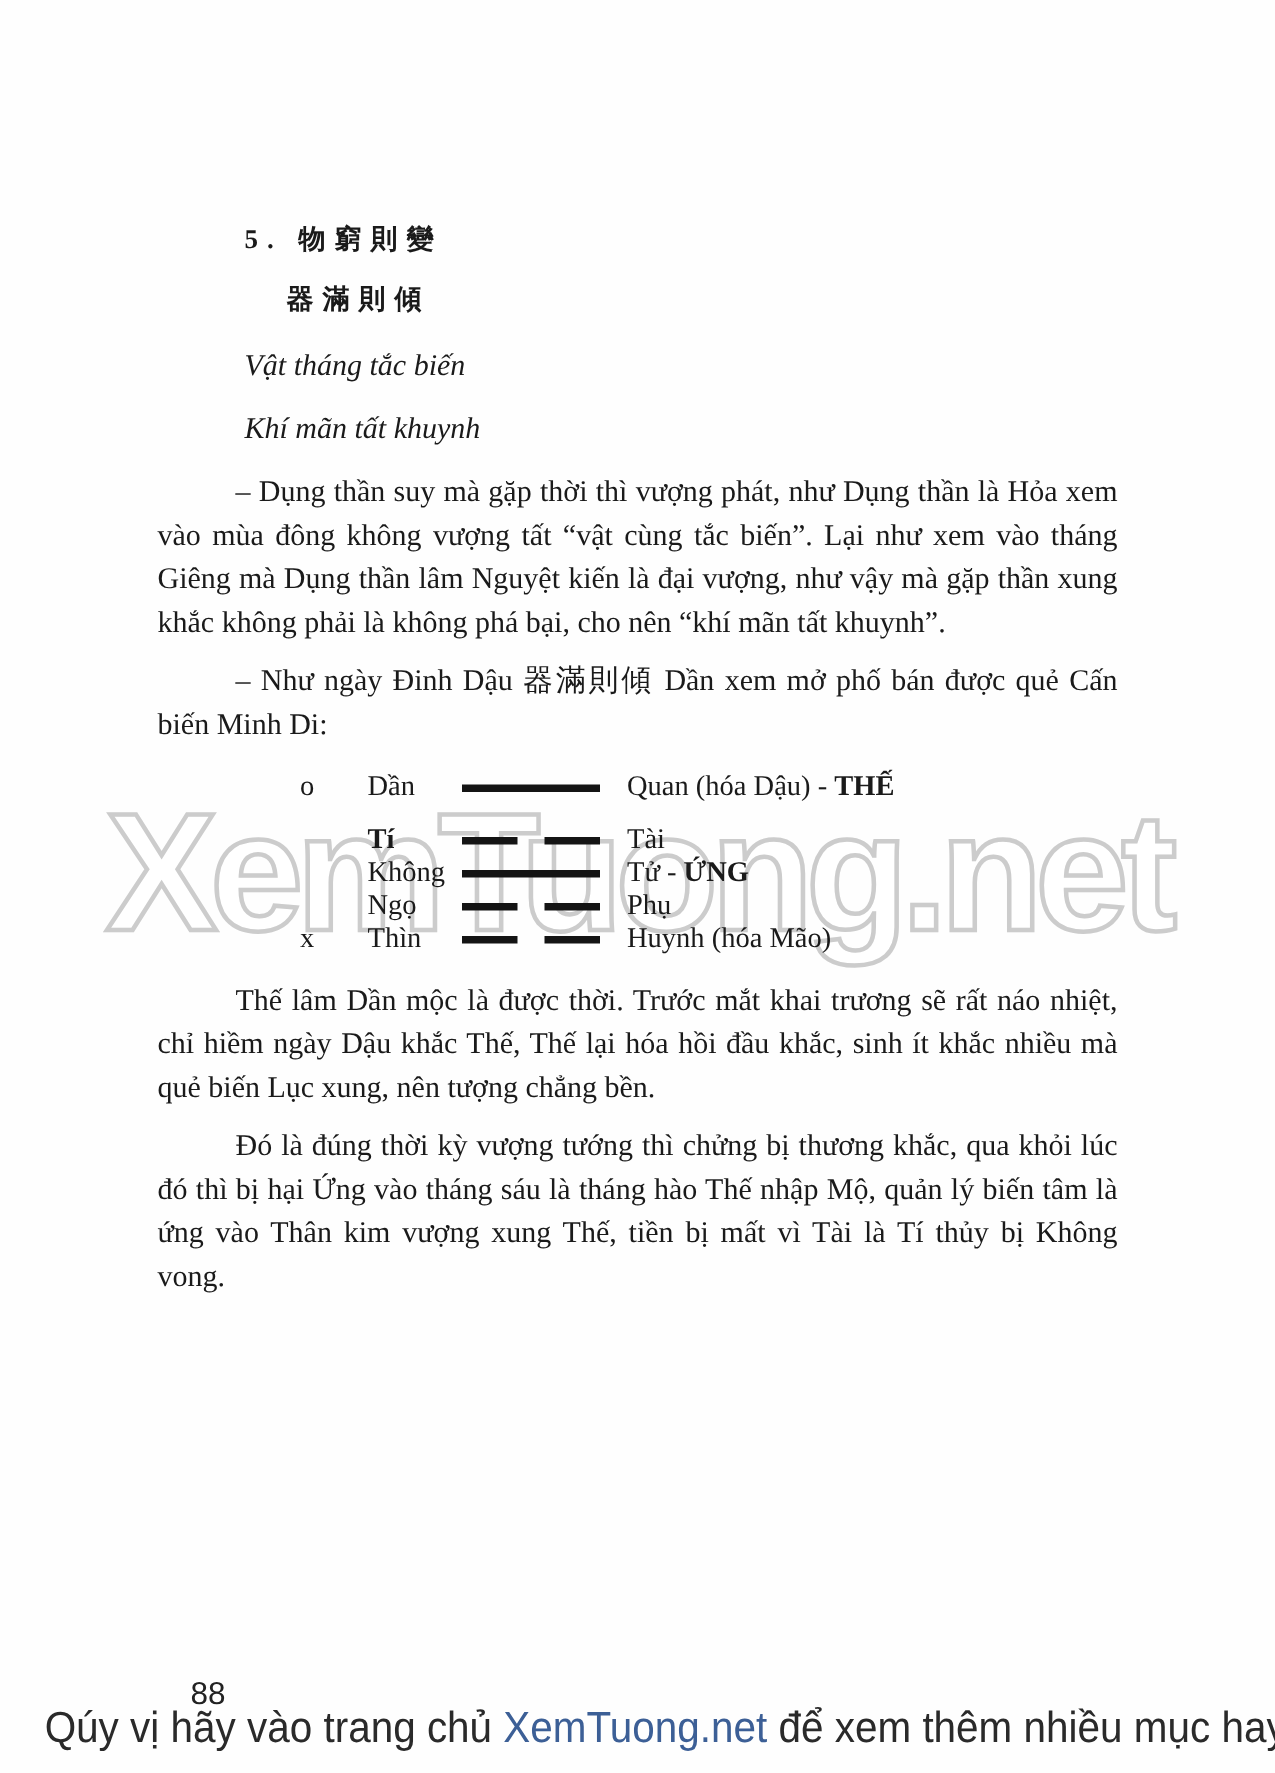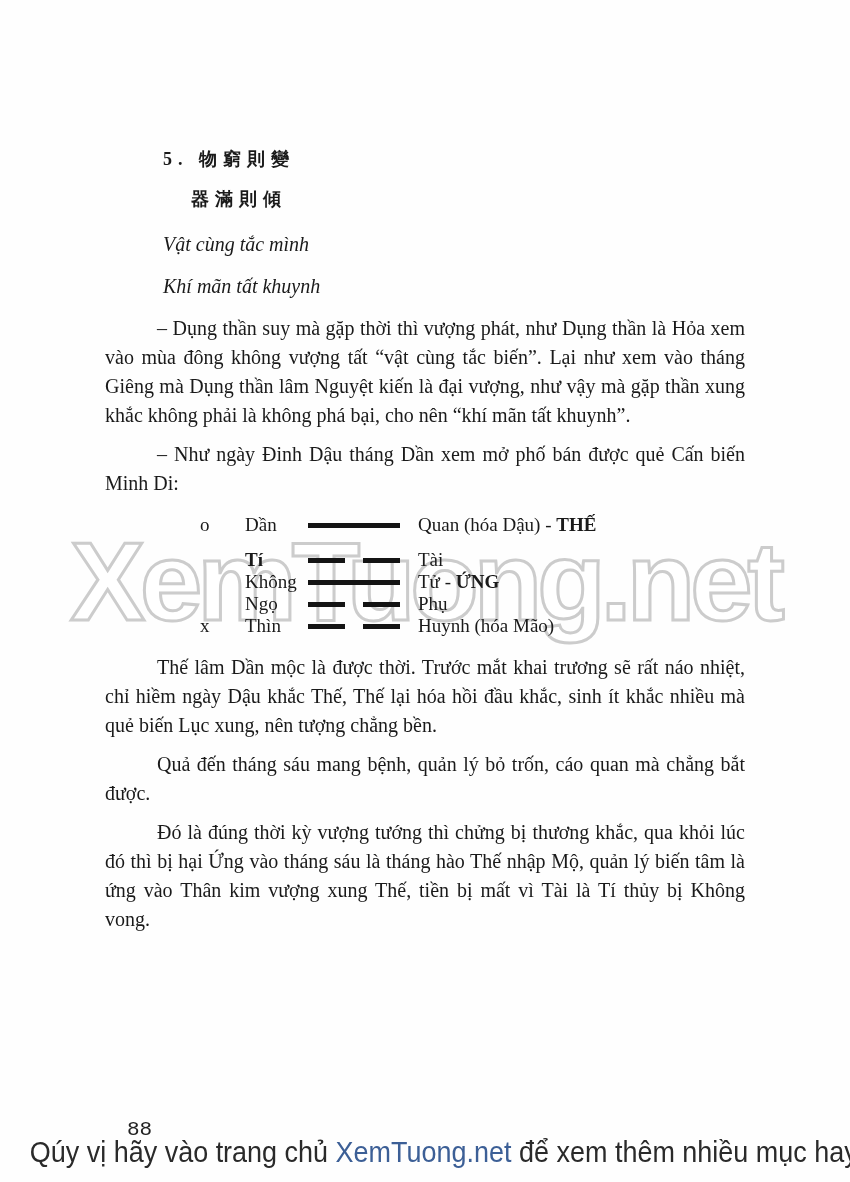--- a/index.html
+++ b/index.html
@@ -86,21 +86,21 @@
   .hx-bar{ height:5px; background:#141414; }
   .hx-bar.full{ width:92px; }
   .hx-bar.half{ width:37px; }
   .hx-label{ margin-left:18px; white-space:nowrap; }
   .hx-label b{ font-weight:bold; }
   
   .page-number{
     position:absolute;
     left:127px;top:1118px;
     z-index:1;
-    font-family:Liberation Mono, monospace;
+    font-family:Liberation Sans, sans-serif;
     font-size:21px;
     color:#222;
   }
   .footer-line{
     position:absolute;
     left:0;top:1136px;width:100%;
     z-index:1;
     text-align:center;
     font-family:"Liberation Sans","DejaVu Sans",sans-serif;
     font-size:29px;
@@ -114,25 +114,25 @@
 </head>
 <body>
 
 <div class="page">
 
   <div class="watermark">XemTuong.net</div>
 
   <div class="content">
     <div class="cjk-line">5. 物窮則變</div>
     <div class="cjk-line second">器滿則傾</div>
-    <div class="viet-italic">Vật cùng tắc mình</div>
+    <div class="viet-italic">Vật tháng tắc biến</div>
     <div class="viet-italic">Khí mãn tất khuynh</div>
 
     <p class="body-par">– Dụng thần suy mà gặp thời thì vượng phát, như Dụng thần là Hỏa xem vào mùa đông không vượng tất “vật cùng tắc biến”. Lại như xem vào tháng Giêng mà Dụng thần lâm Nguyệt kiến là đại vượng, như vậy mà gặp thần xung khắc không phải là không phá bại, cho nên “khí mãn tất khuynh”.</p>
-    <p class="body-par">– Như ngày Đinh Dậu tháng Dần xem mở phố bán được quẻ Cấn biến Minh Di:</p>
+    <p class="body-par">– Như ngày Đinh Dậu 器滿則傾 Dần xem mở phố bán được quẻ Cấn biến Minh Di:</p>
 
     <div class="hexagram" id="hexagram">
         <div class="hx-row first">
           <span class="hx-marker">o</span>
           <span class="hx-branch">Dần</span>
           <span class="hx-line">
             <span class="hx-bar full"></span>
           </span>
           <span class="hx-label">Quan (hóa Dậu) - <b>THẾ</b></span>
         </div>
@@ -167,21 +167,20 @@
           <span class="hx-branch">Thìn</span>
           <span class="hx-line">
             <span class="hx-bar half"></span>
             <span class="hx-bar half"></span>
           </span>
           <span class="hx-label">Huynh (hóa Mão)</span>
         </div>
       </div>
 
     <p class="body-par">Thế lâm Dần mộc là được thời. Trước mắt khai trương sẽ rất náo nhiệt, chỉ hiềm ngày Dậu khắc Thế, Thế lại hóa hồi đầu khắc, sinh ít khắc nhiều mà quẻ biến Lục xung, nên tượng chẳng bền.</p>
-    <p class="body-par">Quả đến tháng sáu mang bệnh, quản lý bỏ trốn, cáo quan mà chẳng bắt được.</p>
     <p class="body-par">Đó là đúng thời kỳ vượng tướng thì chửng bị thương khắc, qua khỏi lúc đó thì bị hại Ứng vào tháng sáu là tháng hào Thế nhập Mộ, quản lý biến tâm là ứng vào Thân kim vượng xung Thế, tiền bị mất vì Tài là Tí thủy bị Không vong.</p>
   </div>
 
   <div class="page-number">88</div>
 
   <div class="footer-line"><span>Qúy vị hãy vào trang chủ </span><span class="footer-link" style="color: rgb(60, 95, 150);">XemTuong.net</span><span> để xem thêm nhiều mục hay khác</span></div>
 
 </div>
 
 </body></html>

